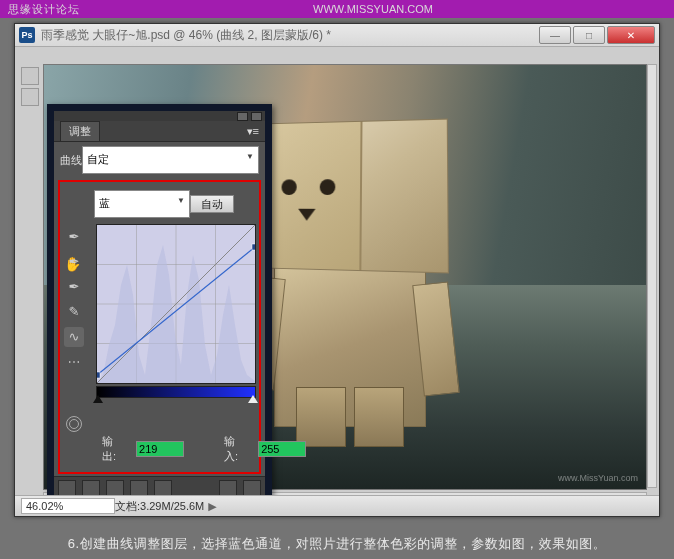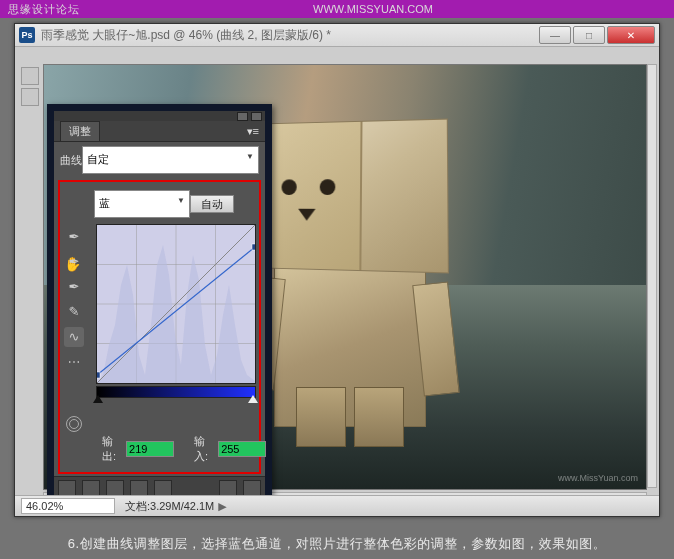--- a/index.html
+++ b/index.html
@@ -24,21 +24,21 @@
   .danbo-arm.l{left:200px;top:212px;transform:rotate(6deg)}
   .danbo-arm.r{left:374px;top:218px;transform:rotate(-6deg)}
   .danbo-leg{position:absolute;width:48px;height:58px;background:linear-gradient(#b8a47a,#8a7856);border:1px solid #6a5a3a;bottom:42px}
   .danbo-leg.l{left:252px}.danbo-leg.r{left:310px}
   .wm{position:absolute;right:8px;bottom:6px;color:rgba(255,255,255,.4);font-size:9px}
   
   .sbv{position:absolute;right:2px;top:40px;bottom:28px;width:8px;background:#e0e0e0;border:1px solid #aaa}
   .sbh{position:absolute;left:28px;right:12px;bottom:14px;height:8px;background:#e0e0e0;border:1px solid #aaa}
   
   .status{position:absolute;left:0;right:0;bottom:0;height:20px;background:linear-gradient(#e8e8e8,#d0d0d0);border-top:1px solid #aaa;display:flex;align-items:center;font-size:11px;padding:0 6px;color:#333}
-  .status .zoom{width:84px;border:1px solid #aaa;background:#fff;padding:1px 4px;margin-right:10px}
+  .status .zoom{width:84px;border:1px solid #aaa;background:#fff;padding:1px 4px;}
   .status .arr{margin:0 4px;color:#666;cursor:pointer}
   .tbv{position:absolute;left:6px;top:40px;width:18px;bottom:26px}
   .tbv span{display:block;width:16px;height:16px;margin:3px 0;background:#c8c8c8;border:1px solid #999;cursor:pointer}
   
   .panel{position:absolute;left:32px;top:80px;width:211px;background:#535353;border:7px solid #0f172a;color:#ddd;font-size:11px;box-shadow:2px 2px 6px rgba(0,0,0,.5)}
   .pnl-top{height:10px;background:#3a3a3a;display:flex;justify-content:flex-end;align-items:center;gap:3px;padding:0 3px}
   .pnl-top i{width:9px;height:7px;background:#666;border:1px solid #222;cursor:pointer}
   .pnl-tab{height:20px;background:#414141;border-bottom:1px solid #2a2a2a;display:flex;align-items:center;padding:0 6px}
   .pnl-tab .t{background:#535353;padding:2px 8px;border:1px solid #2a2a2a;border-bottom:none}
   .pnl-tab .menu{margin-left:auto;cursor:pointer;font-size:11px}
@@ -53,21 +53,21 @@
   .curve-area{height:190px;background:#535353;position:relative;margin-left:28px}
   .curve-box{position:absolute;left:4px;top:2px;width:158px;height:158px;background:#cfcfe8;border:1px solid #222}
   .grid line{stroke:#999;stroke-width:.5}
   .hist{fill:#b8bce0}
   .curveline{stroke:#36c;stroke-width:1.2;fill:none}
   .pt{fill:#224488;stroke:#fff;stroke-width:.5}
   .slider-bar{position:absolute;left:4px;top:164px;width:158px;height:10px;background:linear-gradient(90deg,#000,#2030ff);border:1px solid #222}
   .tri{position:absolute;width:0;height:0;border-left:5px solid transparent;border-right:5px solid transparent;top:173px}
   .tri.b{border-bottom:8px solid #111;left:1px}
   .tri.w{border-bottom:8px solid #eee;left:156px}
-  .io-row{display:flex;gap:10px;padding:4px 6px 4px 38px;align-items:center;color:#ddd}
+  .io-row{display:flex;gap:20px;padding:4px 6px 4px 38px;align-items:center;color:#ddd}
   .io-row input{width:42px;background:#22c55e;border:1px solid #888;font-size:11px;padding:1px 2px;color:#000}
   .pnl-foot{height:22px;background:#414141;border-top:1px solid #2a2a2a;display:flex;align-items:center;padding:0 4px;gap:6px}
   .pnl-foot i{width:16px;height:14px;border:1px solid #2a2a2a;background:#555;cursor:pointer}
   .hand-ico{position:absolute;left:10px;top:145px;color:#ccc;font-size:14px}
   .ring{position:absolute;left:12px;top:355px;width:14px;height:14px;border:1px solid #aaa;border-radius:50%}
   .ring:after{content:"";position:absolute;left:2px;top:2px;width:8px;height:8px;border:1px solid #aaa;border-radius:50%}
   .caption{position:absolute;left:0;right:0;bottom:6px;text-align:center;color:#e8e8e8;font-size:13px;letter-spacing:.5px}
 </style>
 </head>
 <body>
@@ -187,18 +187,18 @@
       <i></i>
       <i></i>
       <i style="margin-left:auto"></i>
       <i></i>
     </div>
   </div>
 
   <div class="status">
     <span class="zoom">46.02%</span>
     <span>文档:</span>
-    <span>3.29M/42.1M</span>
+    <span>3.29M/25.6M</span>
     <span class="arr">▶</span>
   </div>
 </div>
 
 <div class="caption">6.创建曲线调整图层，选择蓝色通道，对照片进行整体色彩的调整，参数如图，效果如图。</div>
 
 </body></html>

